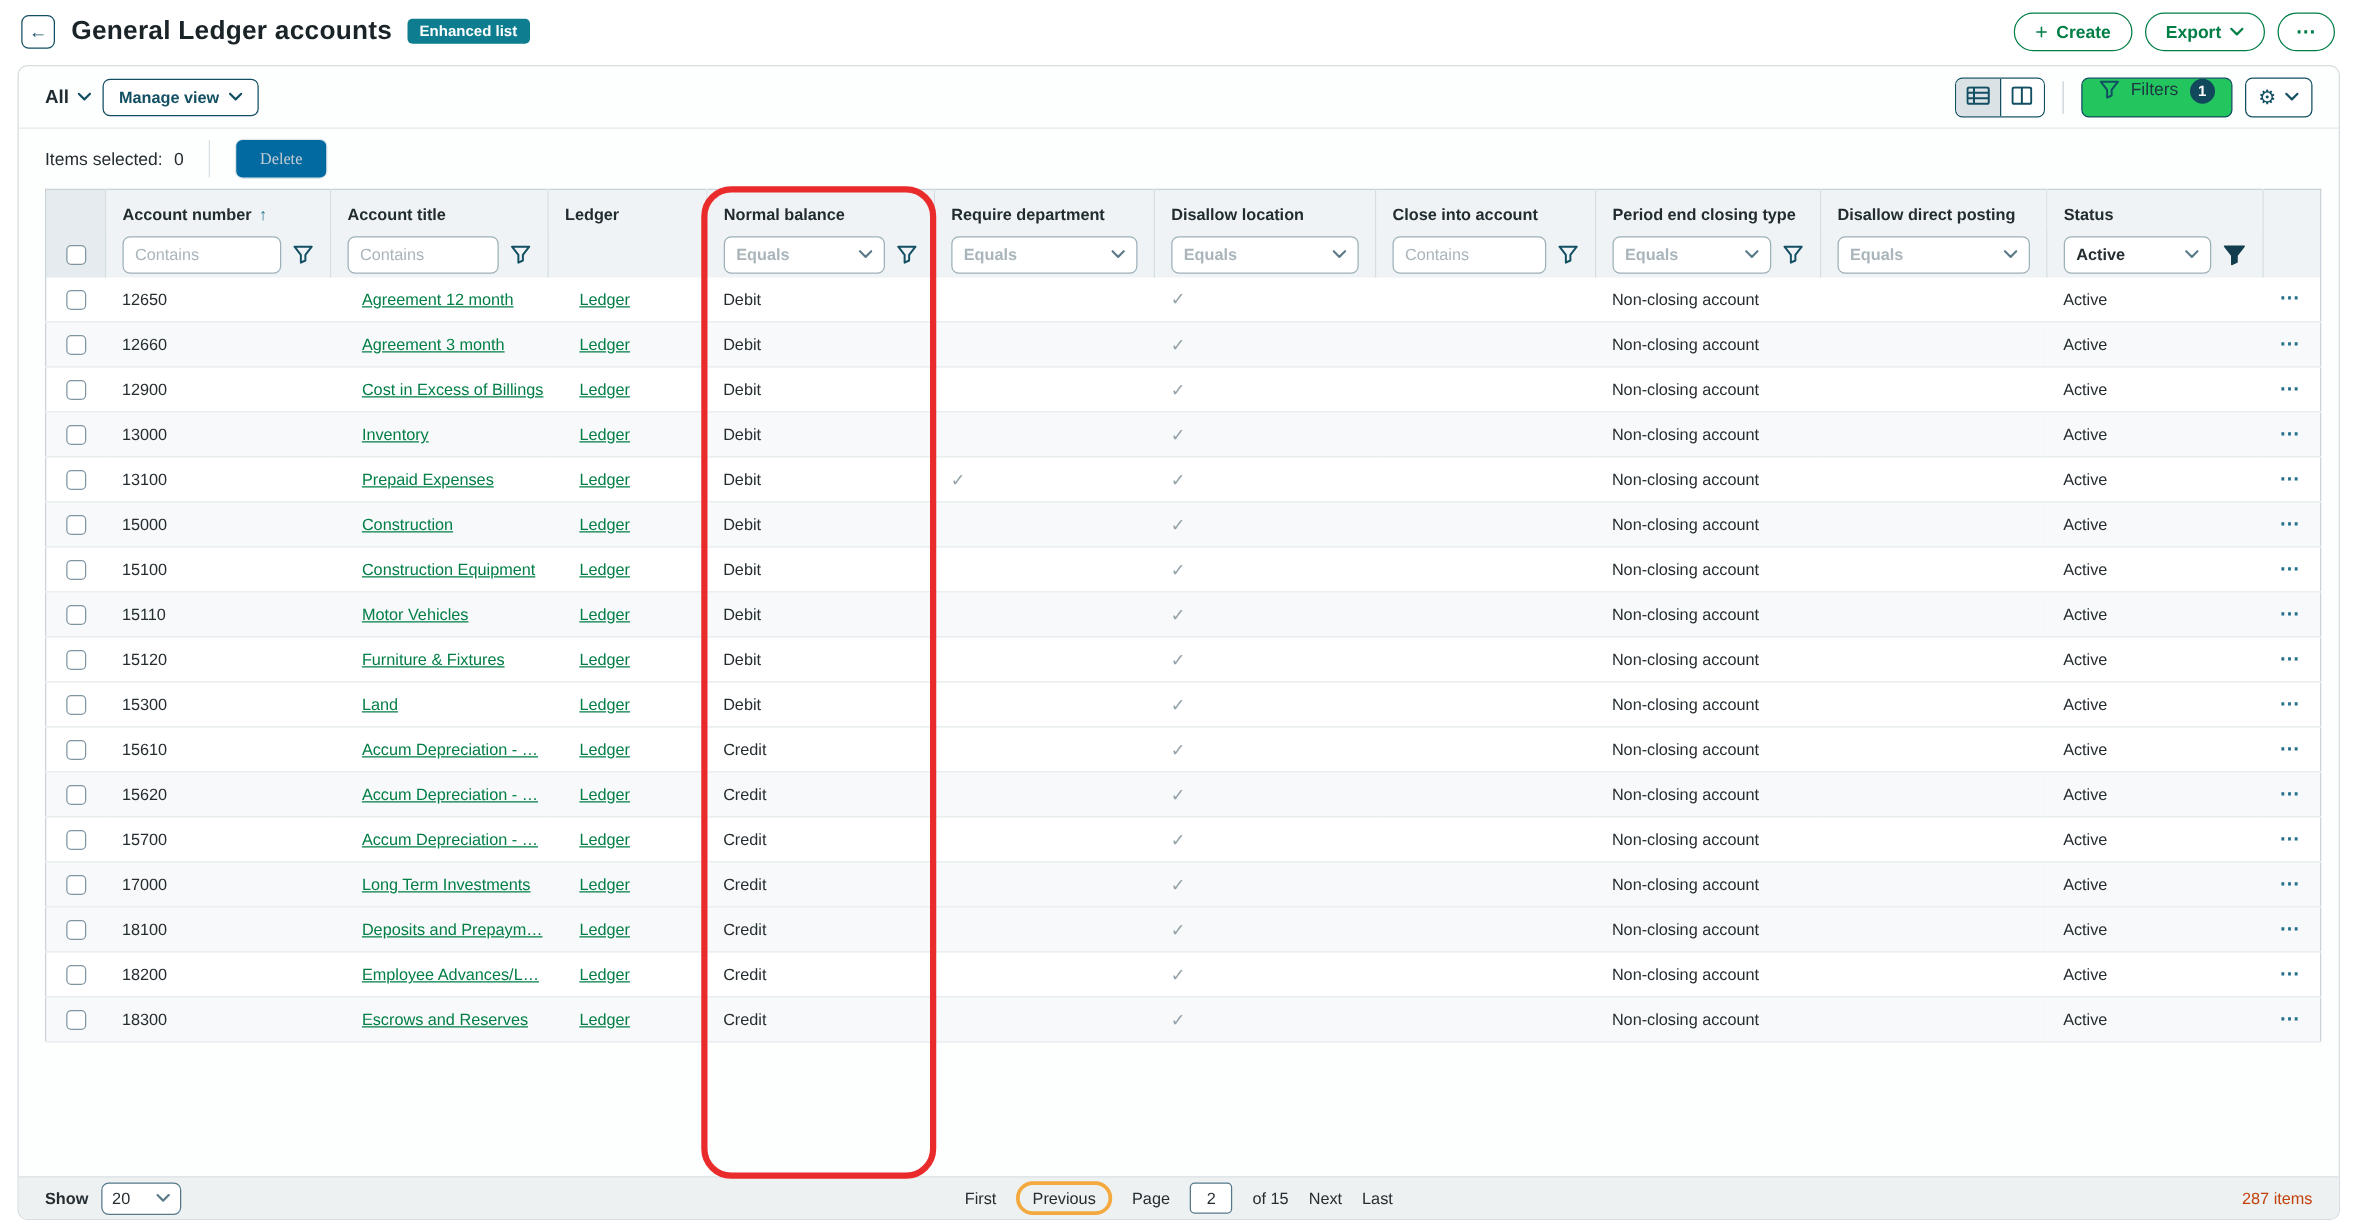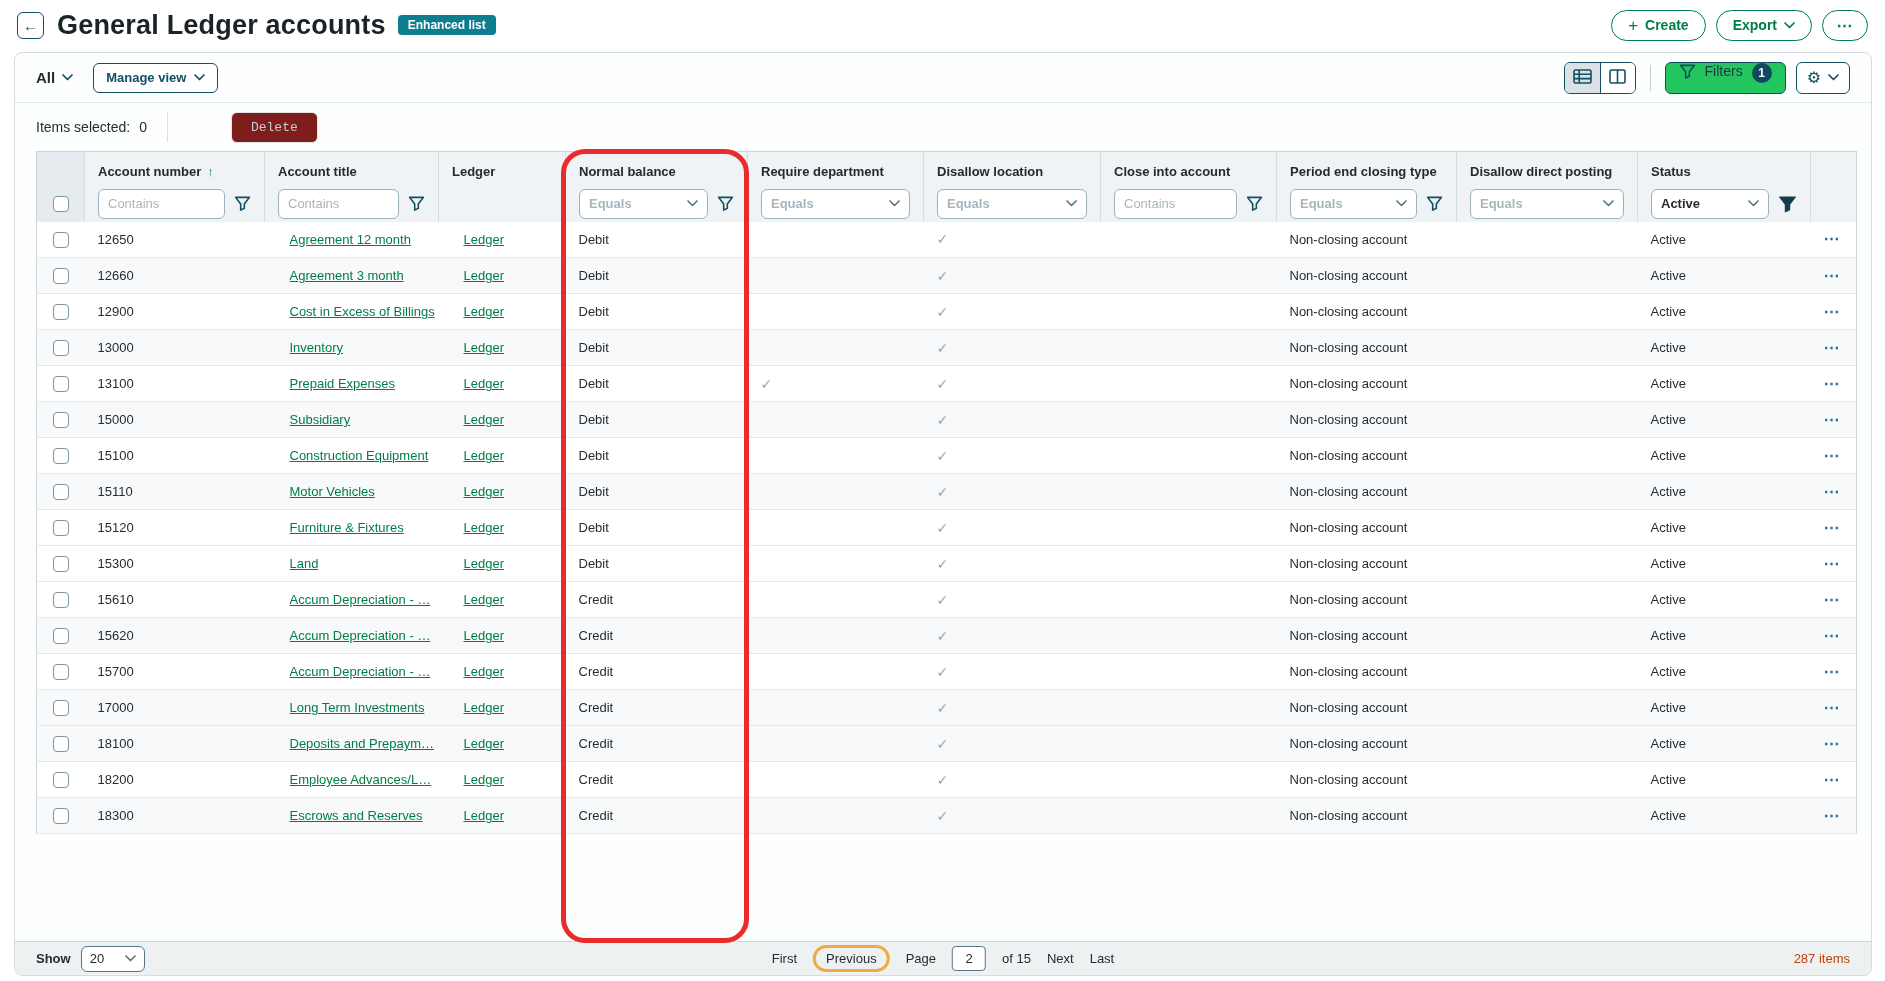--- a/index.html
+++ b/index.html
@@ -8,21 +8,21 @@
     font-family: "Liberation Sans", sans-serif;
     font-size: 13px; color:#252d31; background:#ffffff; position:relative;
   }
   
   .app-header { display:flex; align-items:center; height:50px; padding:0 17px; }
   .back-btn {
     width:27px; height:27px; border:1.5px solid #134f63; border-radius:6px;
     background:#fff; color:#134f63; font-size:15px; display:flex; align-items:center;
     justify-content:center; cursor:pointer; flex:0 0 auto;
   }
-  .page-title { font-size:27px; font-weight:bold; color:#1a2327; margin-left:13px; letter-spacing:.2px; }
+  .page-title { font-size:21px; font-weight:bold; color:#1a2327; margin-left:13px; letter-spacing:.2px; }
   .badge {
     margin-left:12px; background:#0d7d8f; color:#fff; font-size:12px; font-weight:bold;
     padding:4px 10px; border-radius:4px; line-height:1;
   }
   .header-actions { margin-left:auto; display:flex; gap:10px; align-items:center; }
   .pill-btn {
     height:31px; border:1.5px solid #007e45; color:#007e45; background:#fff;
     border-radius:16px; padding:0 16px; font-size:14px; font-weight:bold;
     display:flex; align-items:center; gap:7px; cursor:pointer; font-family:inherit;
   }
@@ -31,21 +31,21 @@
   .chev svg { display:block; }
   
   .card {
     position:absolute; left:14px; right:13px; top:52px; bottom:5px;
     background:#fdfefe; border:1px solid #d5dde0; border-radius:8px;
     display:flex; flex-direction:column;
   }
   .toolbar { height:50px; display:flex; align-items:center; padding:0 21px; border-bottom:1px solid #e3e9eb; }
   .view-select { display:flex; align-items:center; gap:7px; font-size:15px; font-weight:bold; color:#1d2b31; cursor:pointer; }
   .manage-view {
-    margin-left:20px; height:30px; border:1.5px solid #134f63; border-radius:6px; background:#fff;
+    margin-left:9px; height:30px; border:1.5px solid #134f63; border-radius:6px; background:#fff;
     color:#134f63; font-weight:bold; font-size:13px; padding:0 12px; display:flex; align-items:center; gap:8px; cursor:pointer; font-family:inherit;
   }
   .toolbar-right { margin-left:auto; display:flex; align-items:center; }
   .seg { display:flex; border:1.5px solid #134f63; border-radius:6px; overflow:hidden; }
   .seg-btn { width:35px; height:30px; display:flex; align-items:center; justify-content:center; background:#fff; border:none; cursor:pointer; }
   .seg-btn.active { background:#dbe2e6; }
   .seg-btn + .seg-btn { border-left:1.5px solid #134f63; }
   .tb-divider { width:1px; height:26px; background:#c7cfd4; margin:0 14px; }
   .filters-btn {
     height:32px; border:1.5px solid #134f63; border-radius:6px; background:#22c55e; color:#1d3642;
@@ -58,22 +58,22 @@
   .gear-btn {
     margin-left:10px; height:32px; border:1.5px solid #134f63; border-radius:6px; background:#fff;
     display:flex; align-items:center; gap:7px; padding:0 10px; cursor:pointer; color:#134f63; font-size:16px;
   }
   
   .selection-row { height:48px; display:flex; align-items:center; padding:0 21px; }
   .sel-label { font-size:14px; color:#252d31; }
   .sel-count { font-size:14px; margin-left:9px; }
   .sel-divider { width:1px; height:30px; background:#dbe2e5; margin:0 20px; }
   .delete-btn {
-    border:1px solid #e2e8ea; background:#7f1d1d; color:#c3ccd1; border-radius:6px;
-    font-size:13px; padding:7px 19px; font-family:Liberation Mono, monospace;margin-left:43px;
+    border:1px solid #e2e8ea; background:#0369a1; color:#c3ccd1; border-radius:6px;
+    font-size:13px; padding:7px 19px; font-family:Liberation Serif, serif;
   }
   
   .table-wrap { flex:1; padding:0 21px; }
   table { width:100%; border-collapse:collapse; table-layout:fixed; border:1px solid #c9d3d8; }
   thead th { background:#eff3f5; text-align:left; font-size:13px; vertical-align:middle; }
   thead tr.titles th { height:32px; padding:8px 13px 0 13px; font-weight:bold; color:#212b30; white-space:nowrap; overflow:hidden; }
   thead tr.filters th { height:38px; padding:2px 13px 0 13px; }
   thead th + th { border-left:1px solid #d6dee2; }
   thead th.cb { background:#e5ebee; padding-left:0; padding-right:0; text-align:center; }
   .sort-arrow { color:#2a7a8f; font-weight:normal; margin-left:6px; font-size:13px; }
@@ -441,21 +441,21 @@
             <td><span class="check-glyph">✓</span></td>
             <td></td>
             <td>Non-closing account</td>
             <td></td>
             <td>Active</td>
             <td><button class="row-menu">⋯</button></td>
           </tr>
           <tr class="alt">
             <td class="cb"><span class="checkbox"></span></td>
             <td>15000</td>
-            <td><a class="glink">Subsidiary</a></td>
+            <td><a class="glink">Construction</a></td>
             <td><a class="glink">Ledger</a></td>
             <td>Debit</td>
             <td></td>
             <td><span class="check-glyph">✓</span></td>
             <td></td>
             <td>Non-closing account</td>
             <td></td>
             <td>Active</td>
             <td><button class="row-menu">⋯</button></td>
           </tr>

